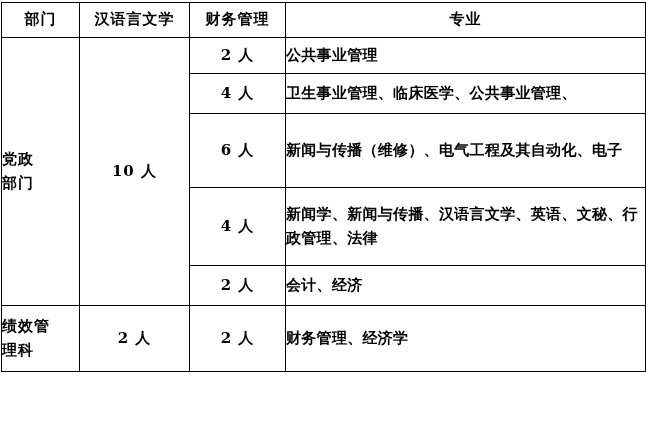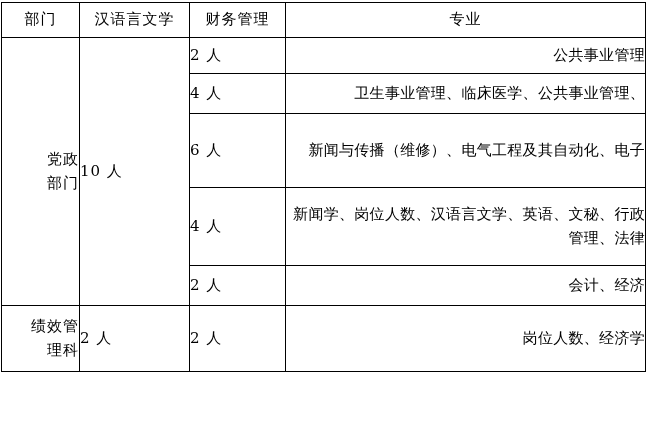--- a/index.html
+++ b/index.html
@@ -24,50 +24,51 @@
     border-collapse: collapse;
     table-layout: fixed;
     width: 644px;
     margin: 2px 0 0 1px;
     font-size: 15px;
   }
   table.recruit td, table.recruit th {
     border: 1px solid #000000;
     padding: 0;
     vertical-align: middle;
-    font-weight: normal;
+    font-weight: bold;
     font-size: 15px;
     line-height: 1.55;
   }
   
   col.c-dept  { width: 78px; }
   col.c-total { width: 110px; }
   col.c-post  { width: 96px; }
   col.c-major { width: 360px; }
 
   .hdr td {
     text-align: center;
     height: 34px;
     letter-spacing: 1px;
   }
   .ctr {
     text-align: center;
   }
   .major-cell {
-    text-align: right;
+    text-align: left;
     padding: 6px 8px 6px 10px;
     letter-spacing: 0.3px;
   }
   .dept-cell {
-    text-align: right;
+    text-align: left;
     letter-spacing: 1px;
     padding: 0 6px;
   }
   .dept-cell .line { display: block; }
   .num-cell {
+    text-align: center;
     letter-spacing: 1px;
   }
   .r1 { height: 36px; }
   .r2 { height: 40px; }
   .r3 { height: 74px; }
   .r4 { height: 78px; }
   .r5 { height: 40px; }
   .r6 { height: 66px; }
 </style>
 </head>
@@ -104,32 +105,32 @@
         <td class="major-cell">卫生事业管理、临床医学、公共事业管理、</td>
       </tr>
 
       <tr class="r3">
         <td class="num-cell">6 人</td>
         <td class="major-cell">新闻与传播（维修）、电气工程及其自动化、电子</td>
       </tr>
 
       <tr class="r4">
         <td class="num-cell">4 人</td>
-        <td class="major-cell">新闻学、岗位人数、汉语言文学、英语、文秘、行政管理、法律</td>
+        <td class="major-cell">新闻学、新闻与传播、汉语言文学、英语、文秘、行政管理、法律</td>
       </tr>
 
       <tr class="r5">
         <td class="num-cell">2 人</td>
         <td class="major-cell">会计、经济</td>
       </tr>
 
       <tr class="r6">
         <td class="dept-cell">
           <span class="line">绩效管</span>
           <span class="line">理科</span>
         </td>
         <td class="num-cell">2 人</td>
         <td class="num-cell">2 人</td>
-        <td class="major-cell">岗位人数、经济学</td>
+        <td class="major-cell">财务管理、经济学</td>
       </tr>
     </tbody>
   </table>
 </div>
 
 </body></html>

